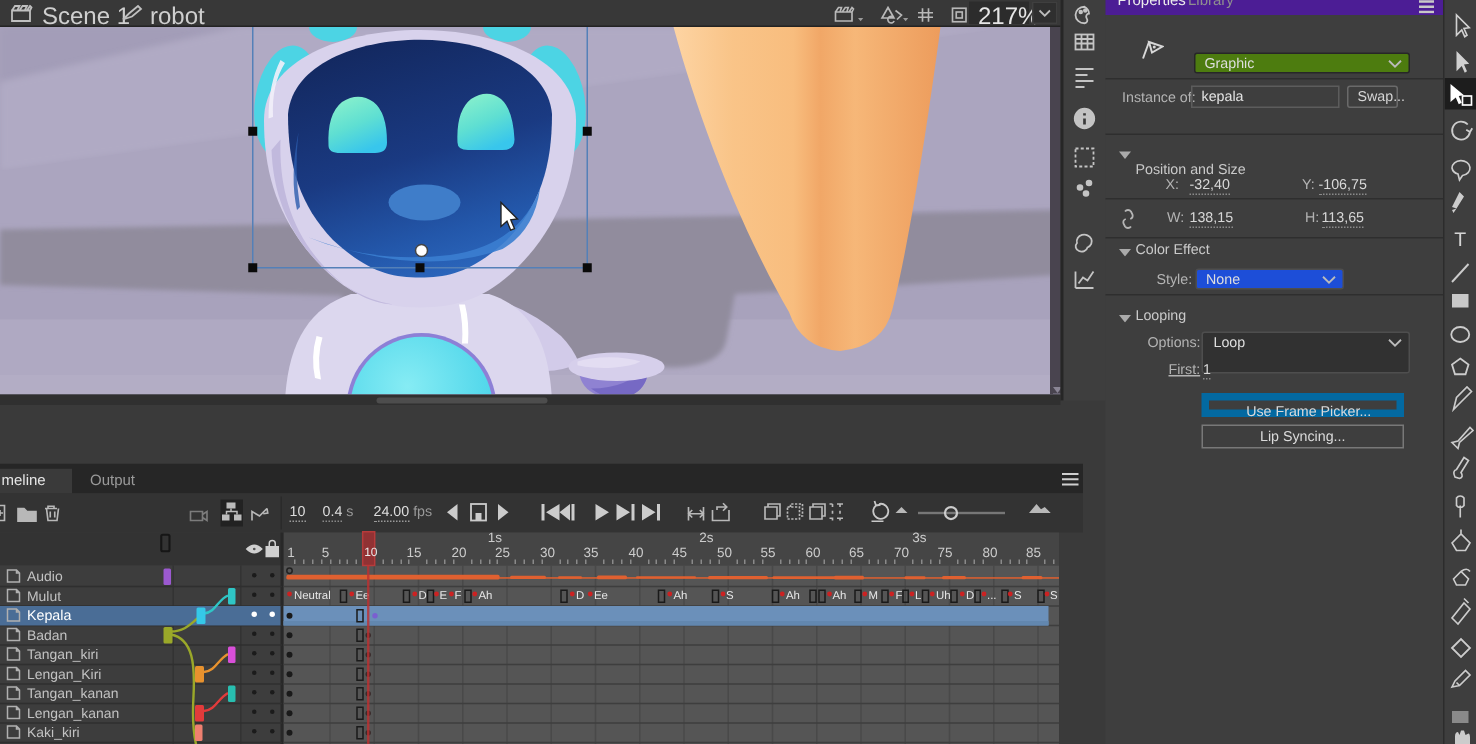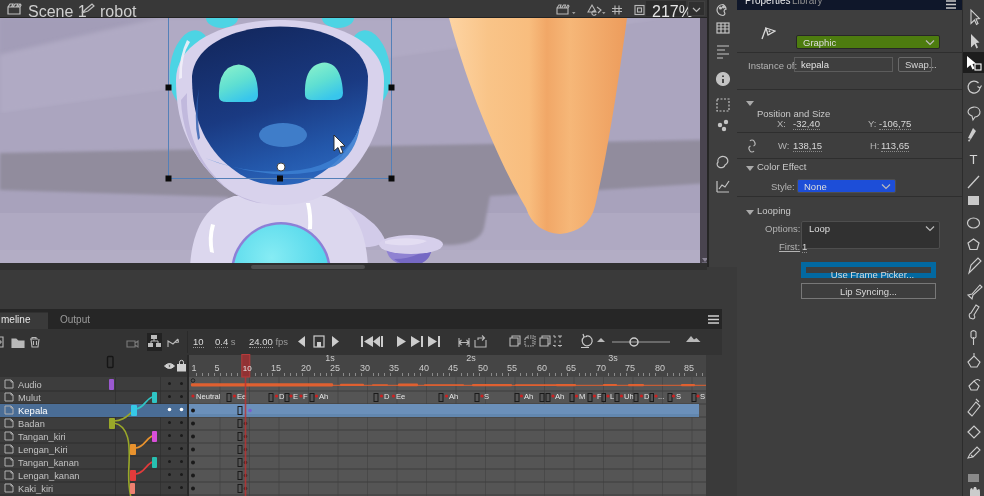--- a/index.html
+++ b/index.html
@@ -164,21 +164,21 @@
         <circle cx="17" cy="122" r="1.6" fill="#c4c4c4"></circle>
         <circle cx="15" cy="129" r="1.6" fill="#c4c4c4"></circle>
         <path d="M9,162 a5,4.5 0 1,1 7,3 a4,3.5 0 1,1 -7,-3 Z"></path>
         <path d="M8,192 L8,181 M8,192 L20,192 M10,189 l3,-4 3,2 4,-6"></path>
       </g>
     </svg>
   </div>
 
   <div class="abs" id="props" style="left:737px;top:0;width:225px;height:496px;background:#3e3e3e;color:#b3b3b3;font-size:9.5px;">
 
-    <div class="abs" style="left:0;top:0;width:225px;height:10px;background:#0f172a;overflow:hidden;">
+    <div class="abs" style="left:0;top:0;width:225px;height:10px;background:#4c1d95;overflow:hidden;">
       <div class="txt" style="left:8px;top:-5px;color:#ececec;font-size:10px;">Properties</div>
       <div class="txt" style="left:55px;top:-5px;color:#8f8f8f;font-size:10px;">Library</div>
       <svg class="abs" style="left:208px;top:0;" width="12" height="9" viewBox="0 0 12 9">
           <path d="M1,1 h10 M1,4.5 h10 M1,8 h10" stroke="#c8c8c8" stroke-width="1.6"></path>
         </svg>
     </div>
 
     <svg class="abs" style="left:22px;top:23px;" width="17" height="17" viewBox="0 0 17 17">
       <path d="M3,16 L7,5" stroke="#d8d8d8" stroke-width="1.3" fill="none"></path>
       <path d="M7,5 L16,8 L9,12 Z" fill="none" stroke="#d8d8d8" stroke-width="1.3"></path>

